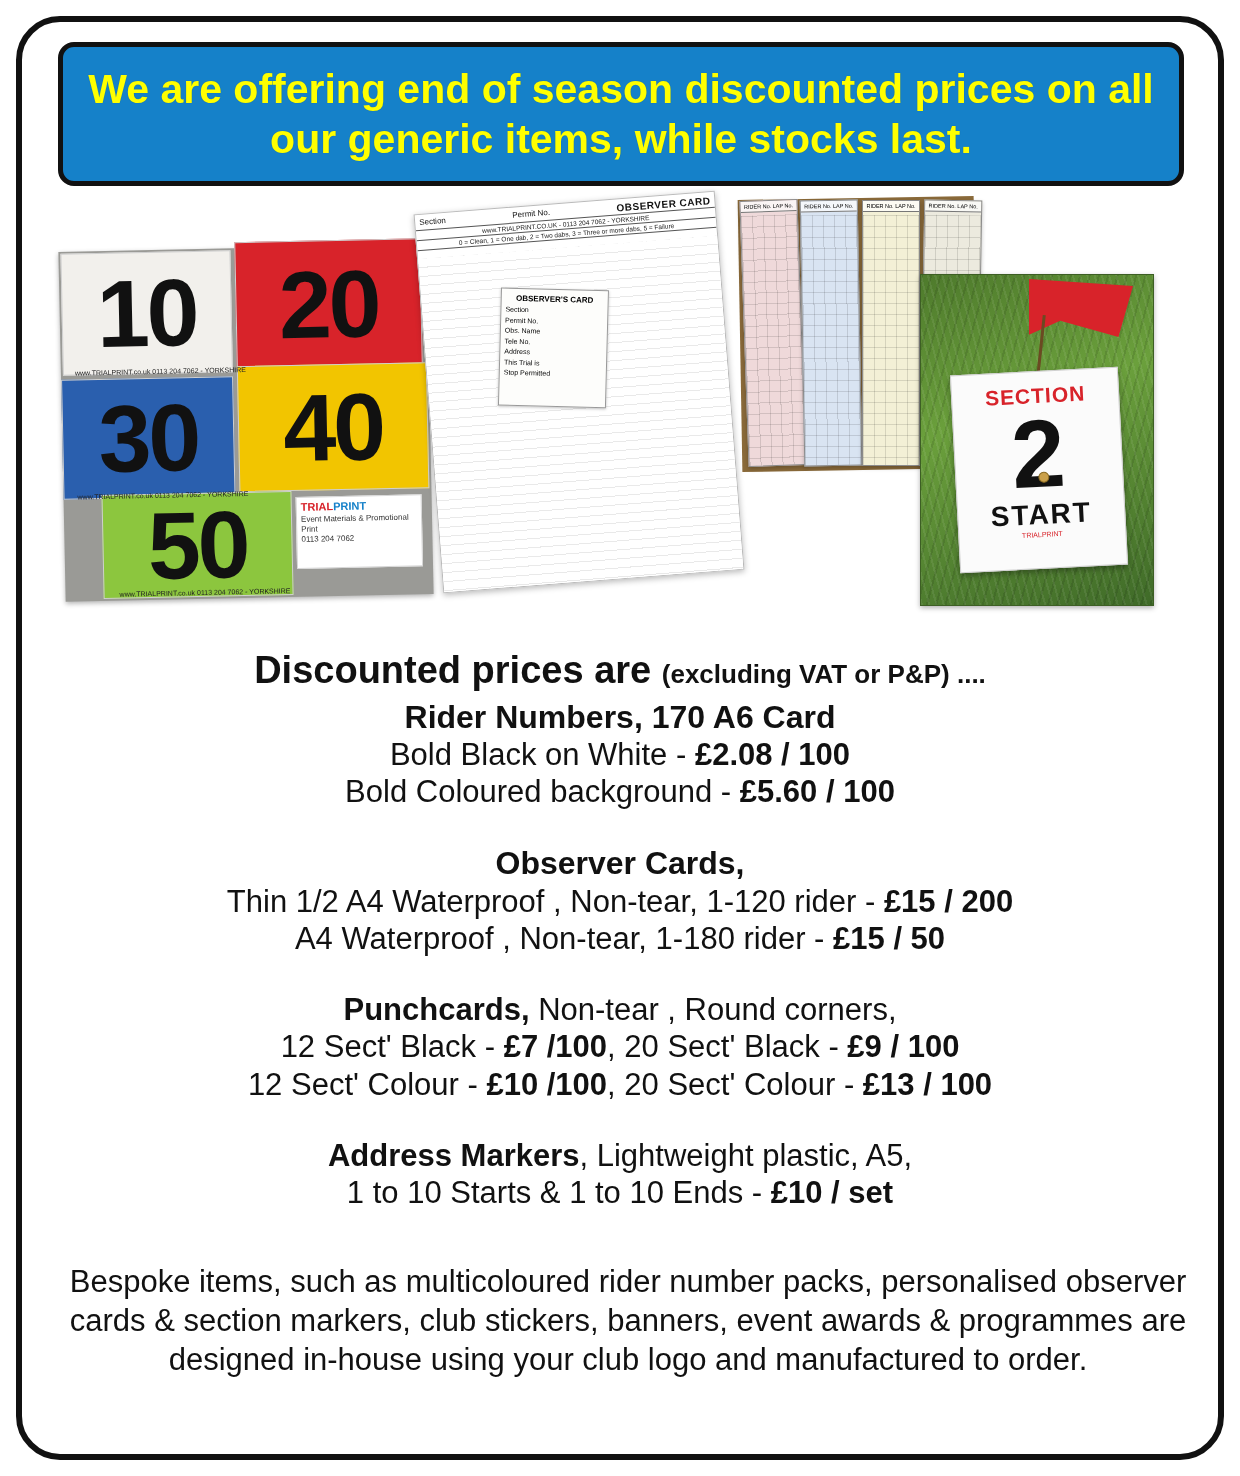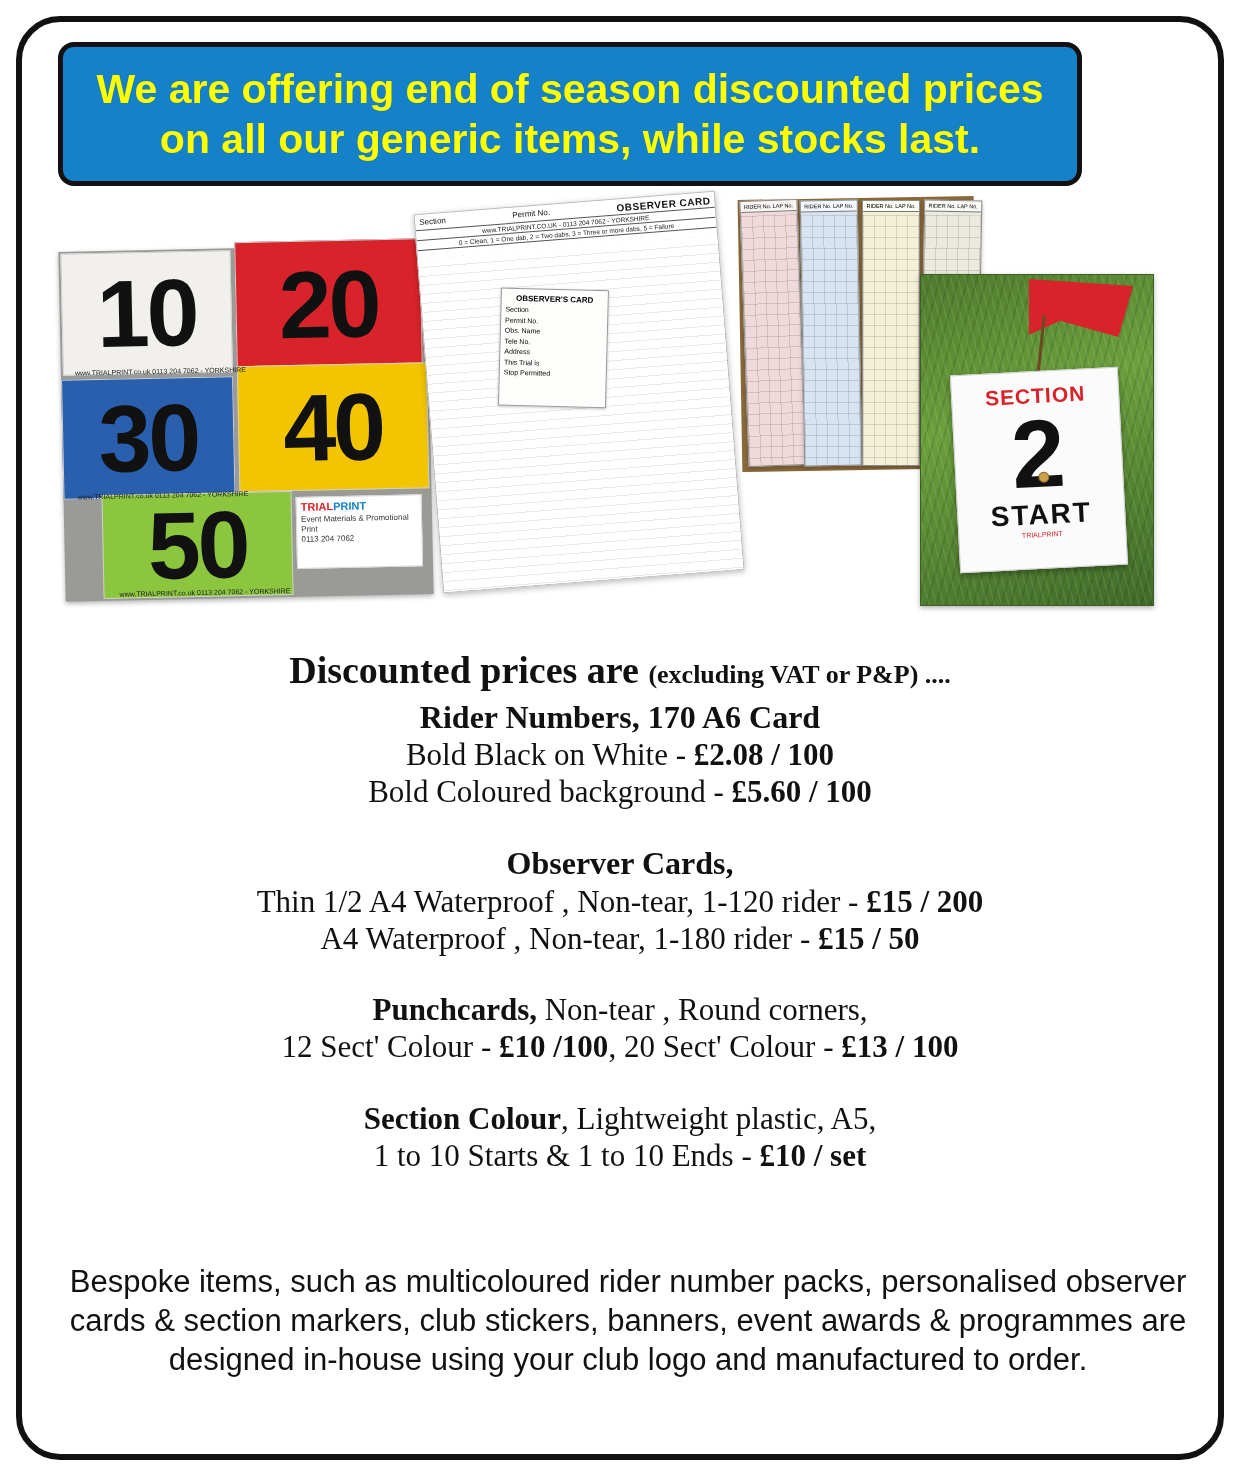--- a/index.html
+++ b/index.html
@@ -26,21 +26,21 @@
     height: 1444px;
     box-sizing: border-box;
     border: 6px solid #111111;
     border-radius: 44px;
     background: #ffffff;
   }
   .banner {
     position: absolute;
     left: 58px;
     top: 42px;
-    width: 1024px;
+    width: 1126px;
     height: 144px;
     box-sizing: border-box;
     background: #1581c9;
     border: 5px solid #111111;
     border-radius: 16px;
     display: flex;
     align-items: center;
     justify-content: center;
     text-align: center;
   }
@@ -306,21 +306,21 @@
 
   
   .prices {
     position: absolute;
     left: 30px;
     top: 648px;
     width: 1180px;
     text-align: center;
     color: #111111;
   }
-  .row { line-height: 1.2; font-family: Liberation Serif, serif; }
+  .row { line-height: 1.2; }
   .heading-line {
     font-size: 38px;
     font-weight: bold;
     margin-bottom: 4px;
   }
   .heading-line .small {
     font-size: 26px;
     font-weight: bold;
   }
   .sub-head {
@@ -460,27 +460,30 @@
     <div class="row line">
       <span>A4 Waterproof , Non-tear, 1-180 rider - </span><b>£15 / 50</b>
     </div>
 
     <div class="gap"></div>
 
     <div class="row line">
       <b>Punchcards,</b><span> Non-tear , Round corners,</span>
     </div>
     <div class="row line">
+      <span>12 Sect' Black - </span><b>£7 /100</b><span>, 20 Sect' Black - </span><b>£9 / 100</b>
+    </div>
+    <div class="row line">
       <span>12 Sect' Colour - </span><b>£10 /100</b><span>, 20 Sect' Colour - </span><b>£13 / 100</b>
     </div>
 
     <div class="gap"></div>
 
     <div class="row line">
-      <b>Section Colour</b><span>, Lightweight plastic, A5,</span>
+      <b>Address Markers</b><span>, Lightweight plastic, A5,</span>
     </div>
     <div class="row line">
       <span>1 to 10 Starts &amp; 1 to 10 Ends - </span><b>£10 / set</b>
     </div>
   </div>
 
   <div class="blurb">Bespoke items, such as multicoloured rider number packs, personalised observer cards &amp; section markers, club stickers, banners, event awards &amp; programmes are designed in-house using your club logo and manufactured to order.</div>
 </div>
 
 </body></html>

